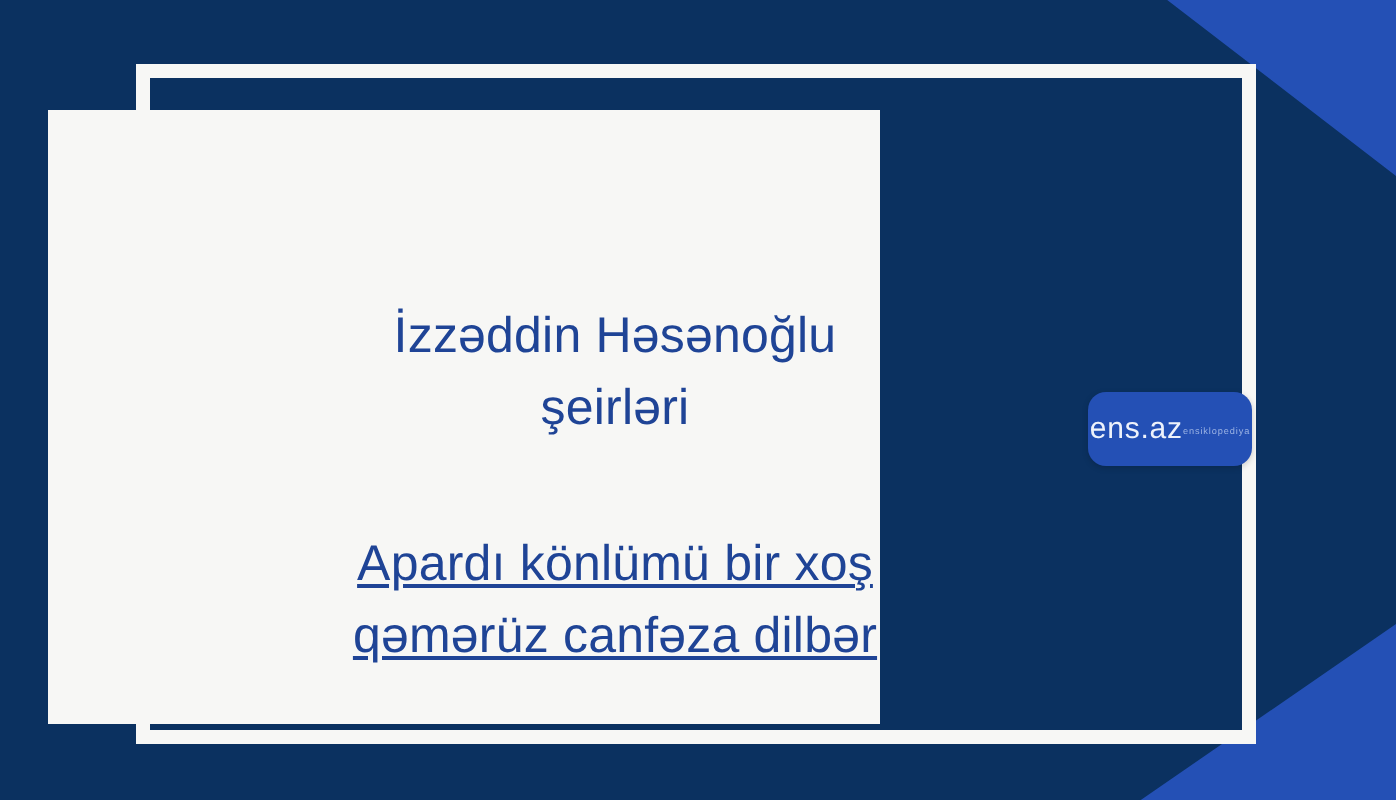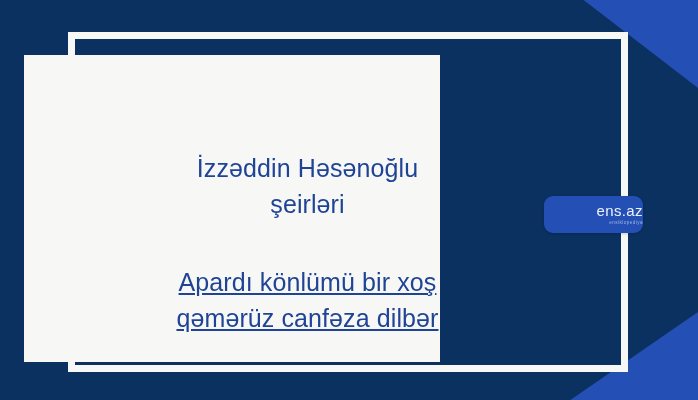--- a/index.html
+++ b/index.html
@@ -73,27 +73,27 @@
   .poem-block {
     margin-top: 43px;
     text-decoration: underline;
   }
 
   
   .badge {
     position: absolute;
     left: 544px;
     top: 196px;
-    width: 99px;
+    width: 82px;
     height: 37px;
     background: #2450b5;
     border-radius: 9px;
     display: flex;
-    flex-direction: column;
-    align-items: flex-end;
+    flex-direction: row;
+    align-items: center;
     justify-content: center;
     box-shadow: 0 1px 3px rgba(0,0,0,0.18);
   }
   .badge-word {
     color: #eef2fb;
     font-size: 15px;
     letter-spacing: 0.4px;
     line-height: 1;
   }
   .badge-sub {

